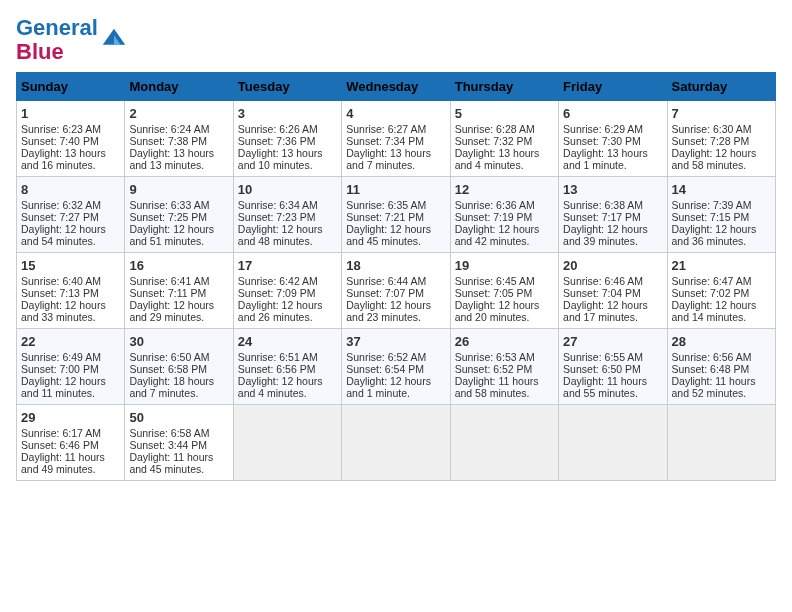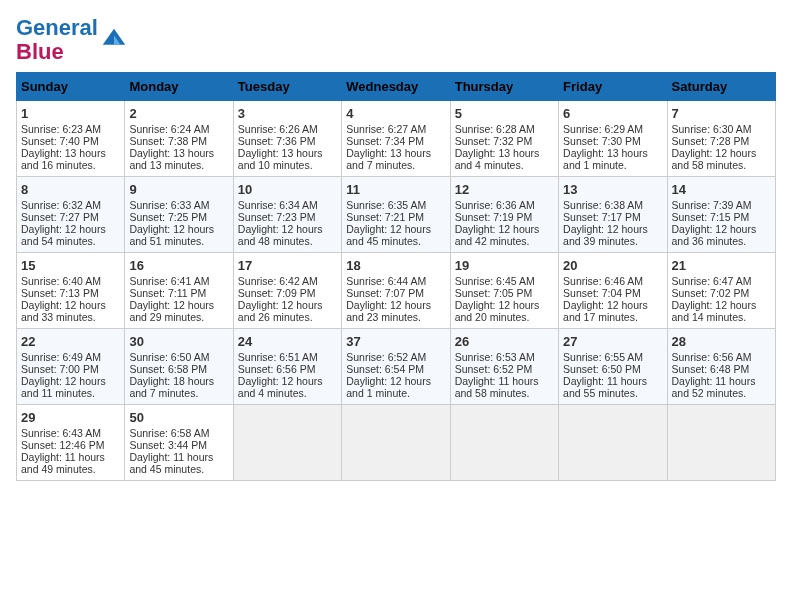--- a/index.html
+++ b/index.html
@@ -288,22 +288,22 @@
         <td>
         <span class="day-num">28</span>
         <span>Sunrise: 6:56 AM</span><br>
         <span>Sunset: 6:48 PM</span><br>
         <span>Daylight: 11 hours and 52 minutes.</span>
       </td>
       </tr>
       <tr>
         <td>
         <span class="day-num">29</span>
-        <span>Sunrise: 6:43 AM</span><br>
-        <span>Sunset: 12:46 PM</span><br>
+        <span>Sunrise: 6:17 AM</span><br>
+        <span>Sunset: 6:46 PM</span><br>
         <span>Daylight: 11 hours and 49 minutes.</span>
       </td>
         <td>
         <span class="day-num">50</span>
         <span>Sunrise: 6:58 AM</span><br>
         <span>Sunset: 3:44 PM</span><br>
         <span>Daylight: 11 hours and 45 minutes.</span>
       </td>
         <td class="empty-cell"></td>
         <td class="empty-cell"></td>

